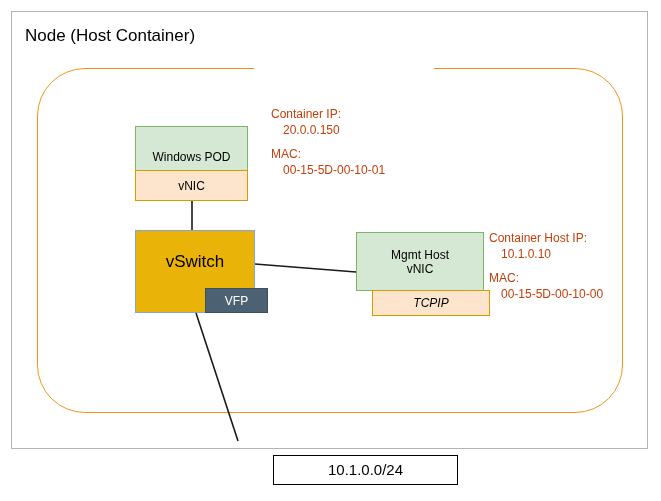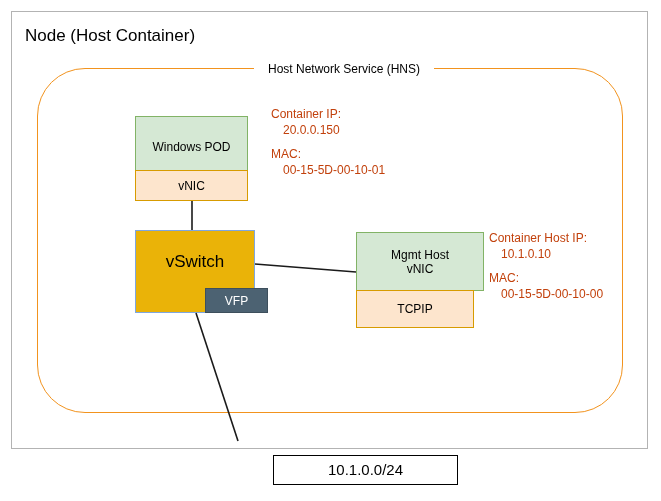--- a/index.html
+++ b/index.html
@@ -104,30 +104,30 @@
     border: 1px solid #3d4f5c;
     color: #ffffff;
     align-items: center;
   }
   .box-plain {
     background: #ffffff;
     border: 1px solid #000000;
   }
 
   
-  #pod-body   { left: 135px; top: 116px;  width: 113px; height: 61px; }
+  #pod-body   { left: 135px; top: 126px;  width: 113px; height: 61px; }
   #pod-vnic   { left: 135px; top: 170px;  width: 113px; height: 31px; }
 
   #vswitch    { left: 135px; top: 230px;  width: 120px; height: 83px;
                 font-size: 17px; align-items: center; justify-content: center; }
   #vswitch-label { position: absolute; left: 0; right: 0; top: 24px; text-align: center; }
   #vfp        { left: 205px; top: 288px;  width: 63px;  height: 25px; font-size: 12px; z-index: 4; }
 
   #mgmt-body  { left: 356px; top: 232px;  width: 128px; height: 59px; }
-  #mgmt-tcpip { left: 356px; top: 290px;  width: 118px; height: 38px; }
+  #mgmt-tcpip { left: 372px; top: 290px;  width: 118px; height: 26px; font-style: italic; }
 
   #nic-title  { left: 237px; top: 440px;  width: 185px; height: 30px; font-size: 15px; z-index: 5; }
   #nic-subnet { left: 237px; top: 455px;  width: 185px; height: 30px; font-size: 15px; z-index: 5; margin-left: 36px; }
 
   
   .note {
     position: absolute;
     font-size: 12px;
     color: #c2410c;
     line-height: 16px;
@@ -155,21 +155,20 @@
 </head>
 <body>
 
 <div id="canvas">
 
   <div class="node-frame"></div>
   <div class="node-title">Node (Host Container)</div>
 
   <div class="hns-frame"></div>
   <div class="hns-label-mask"></div>
-  <div class="hns-label">Host Network Service (HNS)</div>
 
   <svg id="wires" viewBox="0 0 661 501" xmlns="http://www.w3.org/2000/svg">
 
     <line x1="192" y1="201" x2="192" y2="230" stroke="#1a1a1a" stroke-width="1.6"></line>
 
     <line x1="255" y1="264" x2="356" y2="272" stroke="#1a1a1a" stroke-width="1.6"></line>
 
     <line x1="196" y1="313" x2="238" y2="441" stroke="#1a1a1a" stroke-width="1.6"></line>
   </svg>
 

